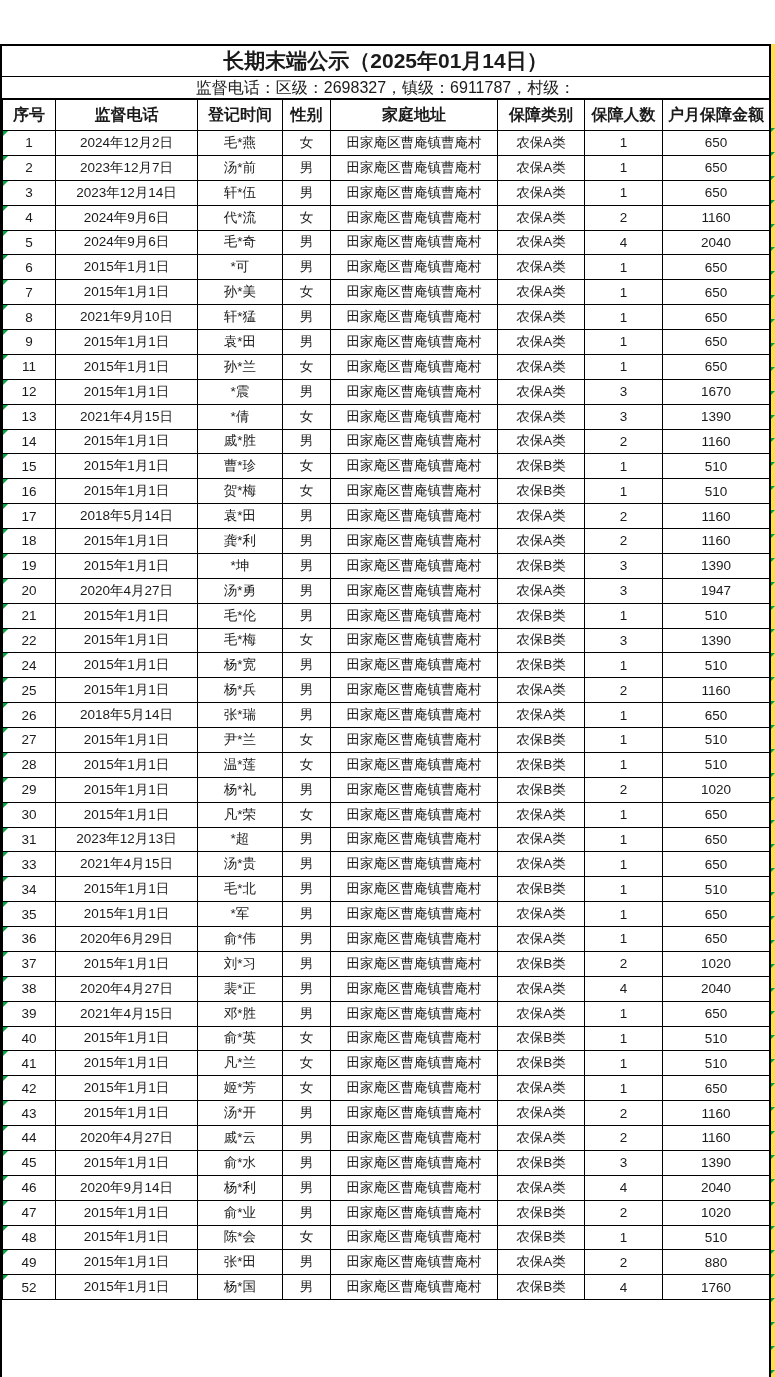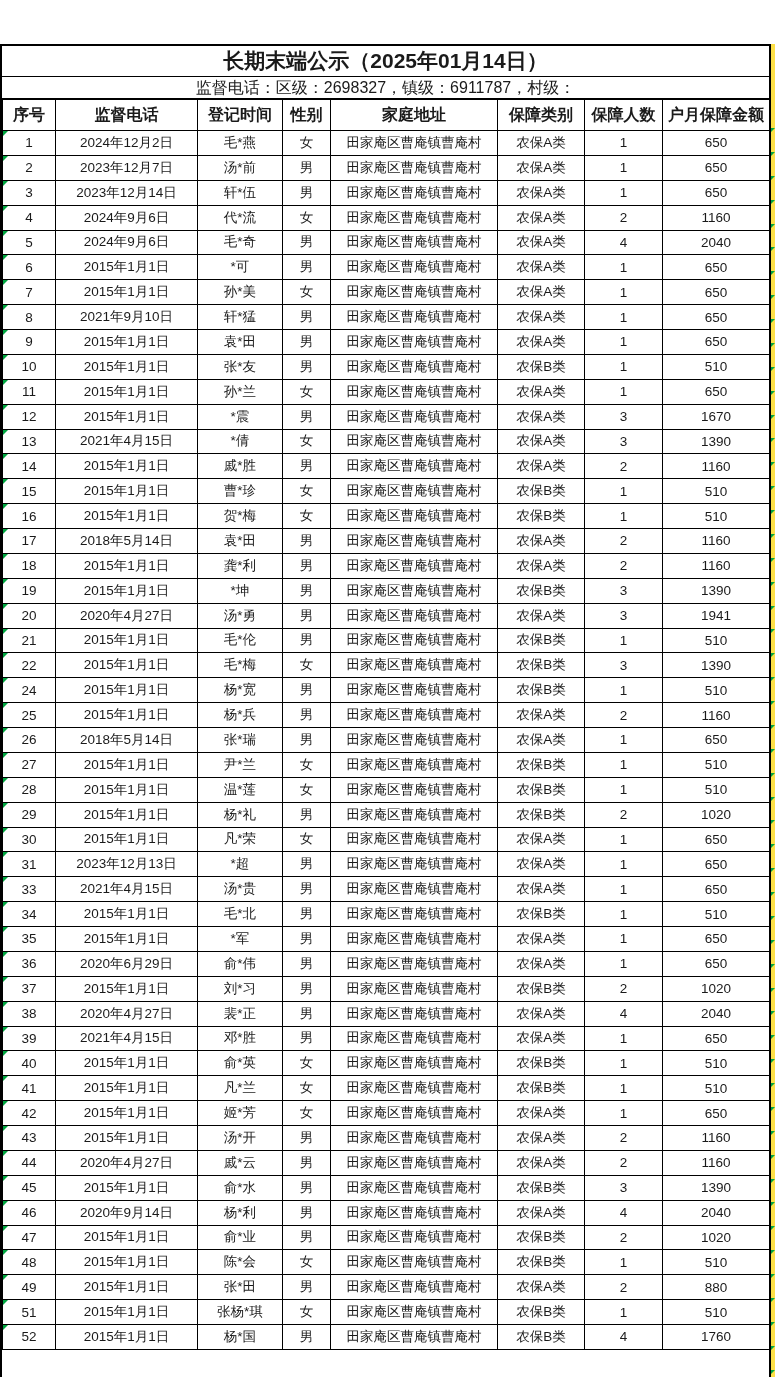--- a/index.html
+++ b/index.html
@@ -187,30 +187,20 @@
             <td class="cell-no">9<span class="flag"></span></td>
             <td class="cell-reg_date">2015年1月1日</td>
             <td class="cell-name">袁*田</td>
             <td class="cell-gender">男</td>
             <td class="cell-address">田家庵区曹庵镇曹庵村</td>
             <td class="cell-category">农保A类</td>
             <td class="cell-people">1</td>
             <td class="cell-amount">650</td>
           </tr>
           <tr>
-            <td class="cell-no">10<span class="flag"></span></td>
-            <td class="cell-reg_date">2015年1月1日</td>
-            <td class="cell-name">张*友</td>
-            <td class="cell-gender">男</td>
-            <td class="cell-address">田家庵区曹庵镇曹庵村</td>
-            <td class="cell-category">农保B类</td>
-            <td class="cell-people">1</td>
-            <td class="cell-amount">510</td>
-          </tr>
-          <tr>
             <td class="cell-no">11<span class="flag"></span></td>
             <td class="cell-reg_date">2015年1月1日</td>
             <td class="cell-name">孙*兰</td>
             <td class="cell-gender">女</td>
             <td class="cell-address">田家庵区曹庵镇曹庵村</td>
             <td class="cell-category">农保A类</td>
             <td class="cell-people">1</td>
             <td class="cell-amount">650</td>
           </tr>
           <tr>
@@ -294,21 +284,21 @@
             <td class="cell-amount">1390</td>
           </tr>
           <tr>
             <td class="cell-no">20<span class="flag"></span></td>
             <td class="cell-reg_date">2020年4月27日</td>
             <td class="cell-name">汤*勇</td>
             <td class="cell-gender">男</td>
             <td class="cell-address">田家庵区曹庵镇曹庵村</td>
             <td class="cell-category">农保A类</td>
             <td class="cell-people">3</td>
-            <td class="cell-amount">1941</td>
+            <td class="cell-amount">1947</td>
           </tr>
           <tr>
             <td class="cell-no">21<span class="flag"></span></td>
             <td class="cell-reg_date">2015年1月1日</td>
             <td class="cell-name">毛*伦</td>
             <td class="cell-gender">男</td>
             <td class="cell-address">田家庵区曹庵镇曹庵村</td>
             <td class="cell-category">农保B类</td>
             <td class="cell-people">1</td>
             <td class="cell-amount">510</td>
@@ -565,30 +555,20 @@
           </tr>
           <tr>
             <td class="cell-no">49<span class="flag"></span></td>
             <td class="cell-reg_date">2015年1月1日</td>
             <td class="cell-name">张*田</td>
             <td class="cell-gender">男</td>
             <td class="cell-address">田家庵区曹庵镇曹庵村</td>
             <td class="cell-category">农保A类</td>
             <td class="cell-people">2</td>
             <td class="cell-amount">880</td>
-          </tr>
-          <tr>
-            <td class="cell-no">51<span class="flag"></span></td>
-            <td class="cell-reg_date">2015年1月1日</td>
-            <td class="cell-name">张杨*琪</td>
-            <td class="cell-gender">女</td>
-            <td class="cell-address">田家庵区曹庵镇曹庵村</td>
-            <td class="cell-category">农保B类</td>
-            <td class="cell-people">1</td>
-            <td class="cell-amount">510</td>
           </tr>
           <tr>
             <td class="cell-no">52<span class="flag"></span></td>
             <td class="cell-reg_date">2015年1月1日</td>
             <td class="cell-name">杨*国</td>
             <td class="cell-gender">男</td>
             <td class="cell-address">田家庵区曹庵镇曹庵村</td>
             <td class="cell-category">农保B类</td>
             <td class="cell-people">4</td>
             <td class="cell-amount">1760</td>

